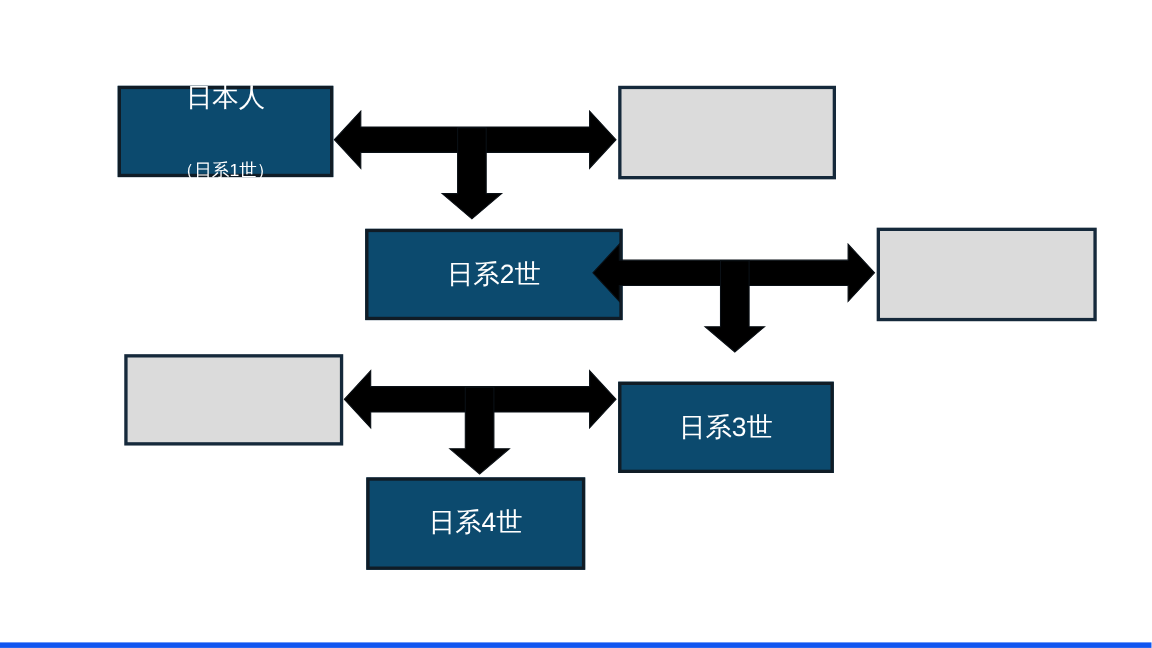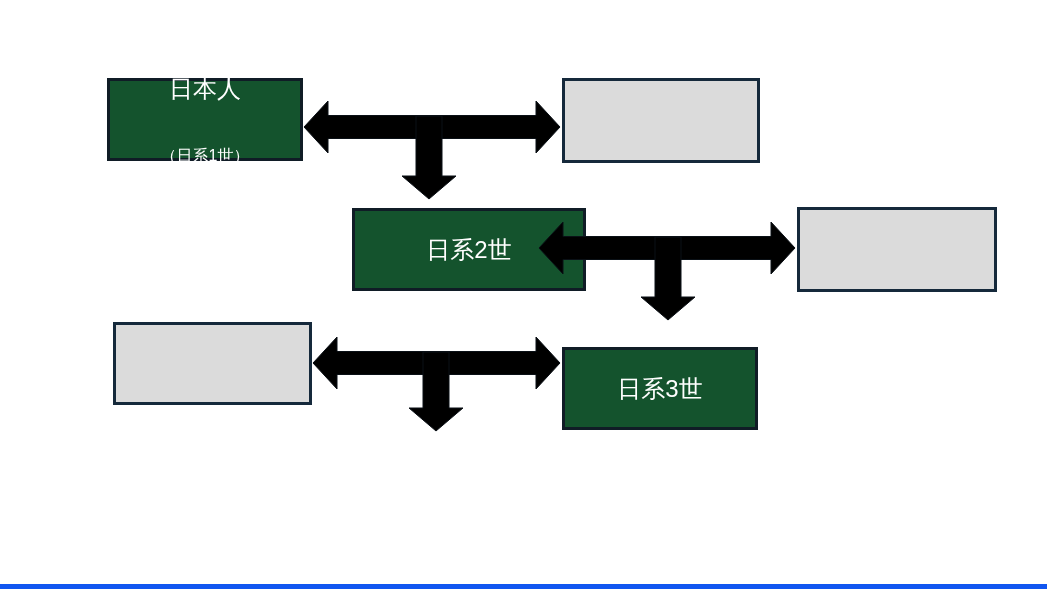--- a/index.html
+++ b/index.html
@@ -14,41 +14,41 @@
   .box {
     position: absolute;
     box-sizing: border-box;
     display: flex;
     flex-direction: column;
     align-items: center;
     justify-content: center;
     text-align: center;
   }
   .box.blue {
-    background: #14532d;
+    background: #0c4a6e;
     border: 3px solid #101c26;
     color: #ffffff;
     gap: 40px;
   }
   .box.gray {
     background: #dbdbdb;
     border: 3px solid #15293b;
   }
   .box .label {
     font-size: 24px;
     line-height: 1.32;
     color: #ffffff;
     white-space: nowrap;
   }
   .box .label.small { font-size: 16px; }
 
   
   #gen1-box    { left: 107px; top:  78px; width: 196px; height: 83px; }
   #spouse1-box { left: 562px; top:  78px; width: 198px; height: 85px; }
-  #gen2-box    { left: 352px; top: 208px; width: 234px; height: 83px; align-items: center; }
+  #gen2-box    { left: 332px; top: 208px; width: 234px; height: 83px; align-items: center; }
   #spouse2-box { left: 797px; top: 207px; width: 200px; height: 85px; }
   #spouse3-box { left: 113px; top: 322px; width: 199px; height: 83px; }
   #gen3-box    { left: 562px; top: 322px; width: 196px; height: 83px; margin-top: 25px; }
   #gen4-box    { left: 333px; top: 434px; width: 199px; height: 84px; }
 
   .connector { position: absolute; }
   #connector-1 { left: 303px; top:  92px; }
   #connector-2 { left: 538px; top: 213px; }
   #connector-3 { left: 312px; top: 328px; }
   .connector polygon { fill: #000000; stroke: #0a1016; stroke-width: 1; }
@@ -91,16 +91,19 @@
   <div class="box gray" id="spouse3-box"></div>
   <div class="box blue" id="gen3-box">
     <span class="label">日系3世</span>
   </div>
 
   <svg class="connector" id="connector-3" width="250" height="107" viewBox="0 0 250 107">
     <polygon points="1,35 25,9 25,23.5 224,23.5 224,9 248,35 224,61 224,46.5 25,46.5 25,61"></polygon>
     <polygon points="111,24 111,80 97,80 124,103 151,80 137,80 137,24"></polygon>
   </svg>
 
+  <div class="box blue" id="gen4-box">
+    <span class="label">日系4世</span>
+  </div>
 
   <div class="accent-bar"></div>
 
 </div>
 
 </body></html>

